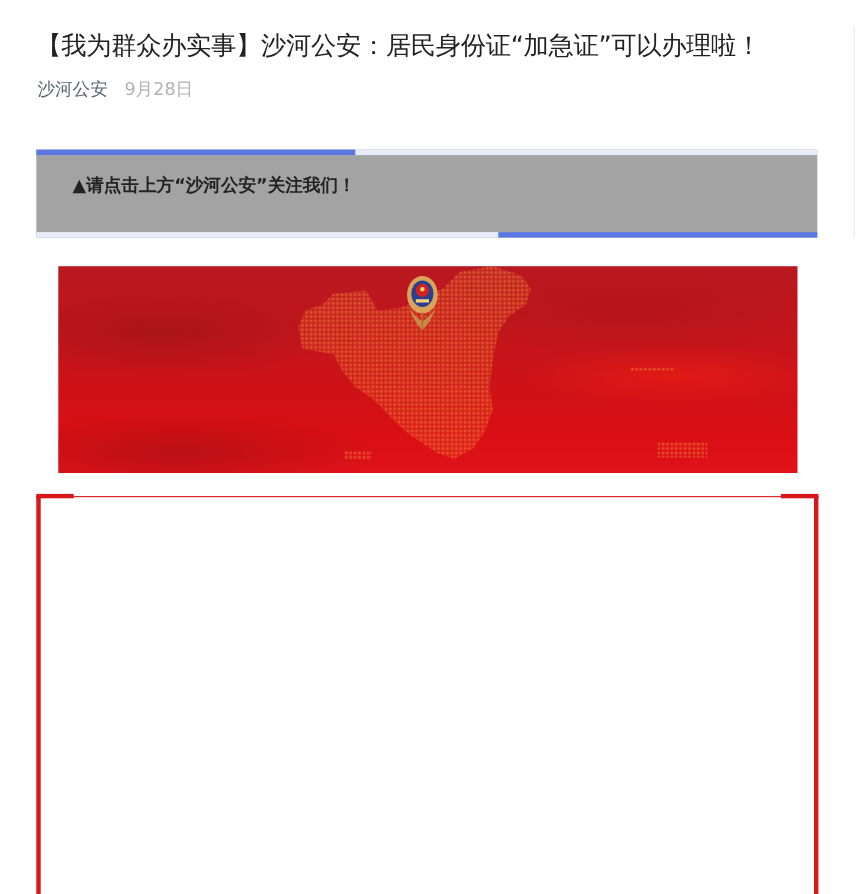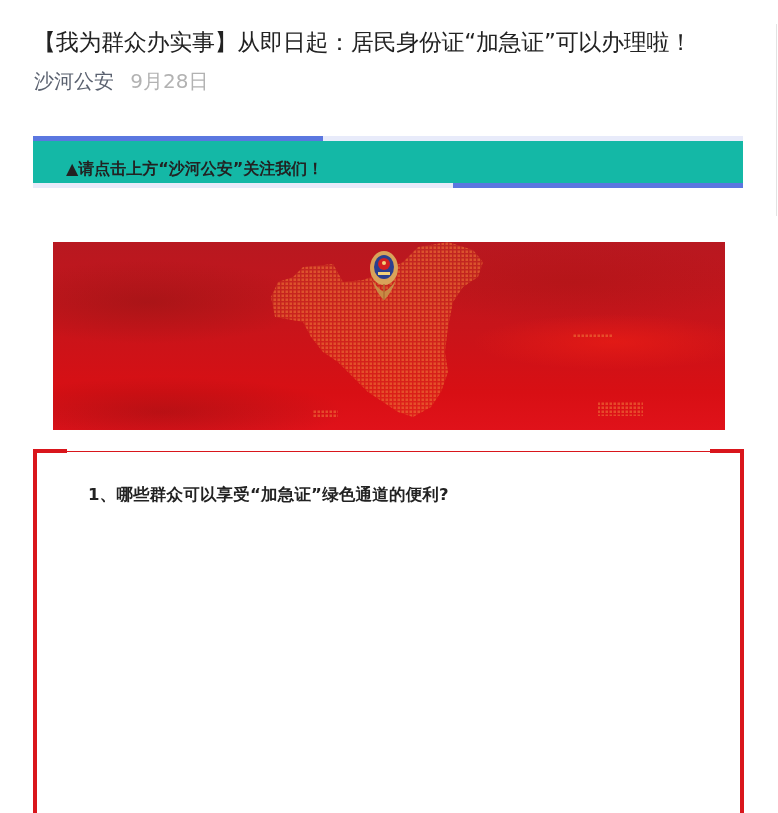--- a/index.html
+++ b/index.html
@@ -4,25 +4,25 @@
 <style>
   * { box-sizing: border-box; margin: 0; padding: 0; }
   html, body { width: 778px; height: 813px; overflow: hidden; background: #ffffff; }
   body { position: relative; font-family: "DejaVu Sans", "Liberation Sans", sans-serif; color: #333; }
 
   .title {
     position: absolute; left: 33px; top: 26px; width: 700px;
     font-size: 23px; line-height: 32px; color: #222; font-weight: normal;
     letter-spacing: -0.3px; white-space: nowrap;
   }
-  .meta { position: absolute; left: 34px; top: 71px; font-size: 20px; line-height: 20px; }
+  .meta { position: absolute; left: 34px; top: 71px; font-size: 16px; line-height: 20px; }
   .meta .author { color: #5b6270; }
   .meta .date { color: #b2b2b2; margin-left: 10px; }
 
-  .follow-box { position: absolute; left: 33px; top: 136px; width: 710px; height: 52px; background: #14b8a6; }
+  .follow-box { position: absolute; left: 33px; top: 136px; width: 710px; height: 80px; background: #a3a3a3; }
   .bar { position: absolute; left: 0; width: 710px; height: 5px; background: #e8ebfa; }
   .bar.top { top: 0; }
   .bar.bottom { bottom: 0; }
   .bar .fill { position: absolute; top: 0; height: 5px; background: #5b77e0; }
   .bar.top .fill { left: 0; width: 290px; }
   .bar.bottom .fill { right: 0; width: 290px; }
   .follow-text {
     position: absolute; left: 33px; top: 22px; font-size: 16px; font-weight: bold;
     color: #222; line-height: 22px; white-space: nowrap;
   }
@@ -59,21 +59,21 @@
   .content h3 {
     font-size: 16.5px; line-height: 42.5px; font-weight: bold; color: #222;
     padding-left: 35px; letter-spacing: 0.2px;
   }
 
   .scrollbar { position: absolute; left: 776px; top: 24px; width: 1px; height: 192px; background: #e3e3e3; }
 </style>
 </head>
 <body>
 
-<h1 class="title">【我为群众办实事】从即日起：居民身份证“加急证”可以办理啦！</h1>
+<h1 class="title">【我为群众办实事】沙河公安：居民身份证“加急证”可以办理啦！</h1>
 
 <div class="meta">
   <span class="author">沙河公安</span>
   <span class="date">9月28日</span>
 </div>
 
 <div class="follow-box">
   <div class="bar top">
       <div class="fill"></div>
     </div>
@@ -104,17 +104,16 @@
     <rect x="9" y="22" width="12" height="3" fill="#f3d27a"></rect>
     <path d="M3 30 Q8 44 15 50 Q22 44 27 30 Q22 38 15 42 Q8 38 3 30 Z" fill="#c98a45"></path>
     <line x1="15" y1="34" x2="15" y2="50" stroke="#b07035" stroke-width="1.5"></line>
   </svg>
 </div>
 
 <div class="content-box">
   <div class="corner left"></div>
   <div class="corner right"></div>
   <div class="content">
-    <h3>1、哪些群众可以享受“加急证”绿色通道的便利?</h3>
   </div>
 </div>
 
 <div class="scrollbar"></div>
 
 </body></html>

